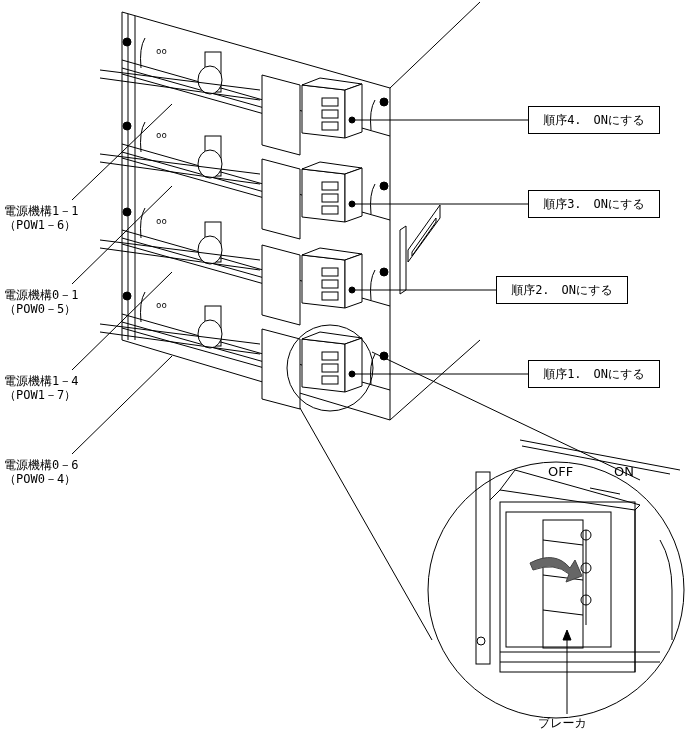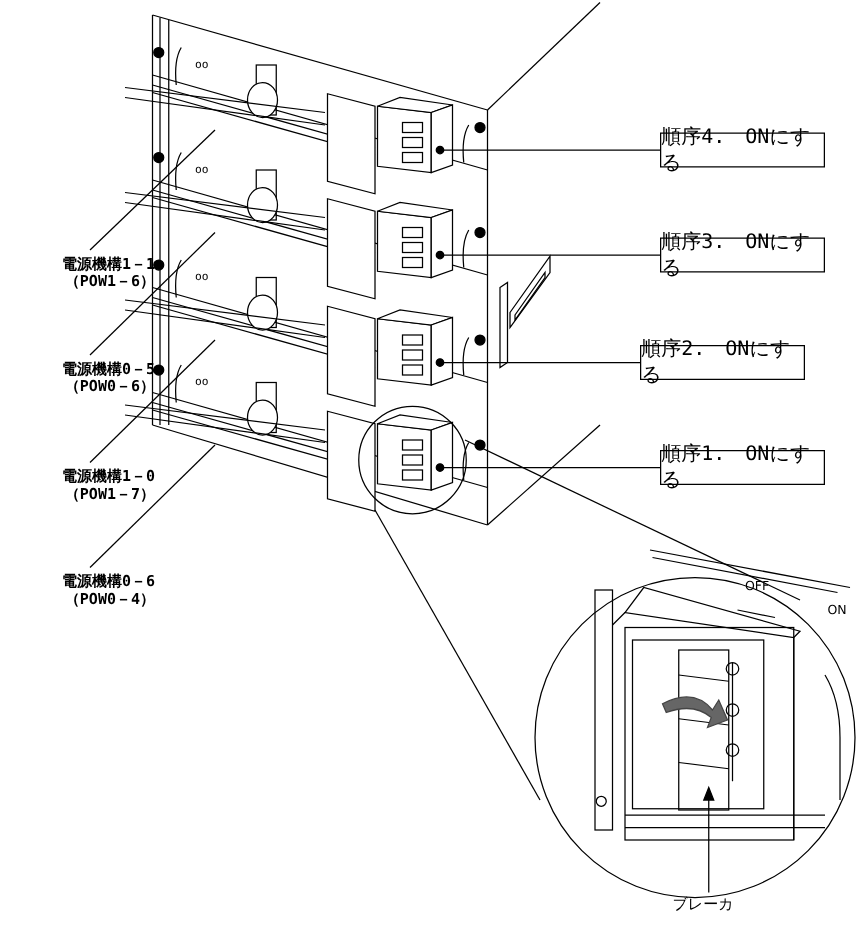--- a/index.html
+++ b/index.html
@@ -1,24 +1,24 @@
 <!DOCTYPE html>
 <html><head>
 <meta charset="utf-8">
 <style>
   html, body { margin: 0; padding: 0; background: #ffffff; }
   body { width: 690px; height: 744px; position: relative; overflow: hidden;
          font-family: "DejaVu Sans Mono", monospace; color: #000; }
   svg#drawing { position: absolute; left: 0; top: 0; }
   .lbl { position: absolute; font-size: 12px; line-height: 14px; white-space: nowrap; }
-  .unit-lbl { text-align: right; width: 120px; font-weight: bold; }
+  .unit-lbl { text-align: left; width: 120px; }
   .step-box { position: absolute; width: 132px; height: 28px; border: 1px solid #000;
-              background: #fff; font-size: 16px; display: flex; align-items: center;
+              background: #fff; font-size: 12px; display: flex; align-items: center;
               justify-content: center; box-sizing: border-box; }
-  .tiny { position: absolute; font-size: 10px; font-family: "DejaVu Sans", sans-serif; margin-left: 48px; }
+  .tiny { position: absolute; font-size: 13px; font-family: "DejaVu Sans", sans-serif; }
 </style>
 </head>
 <body>
 
 <svg id="drawing" width="690" height="744" viewBox="0 0 690 744" fill="none" stroke="#000" stroke-width="1">
 
   <g>
     <line x1="122" y1="12" x2="390" y2="88"></line>
     <line x1="122" y1="12" x2="122" y2="340"></line>
     <line x1="390" y1="88" x2="390" y2="420"></line>
@@ -162,32 +162,32 @@
     <circle cx="352" cy="290" r="3" fill="#000"></circle>
     <circle cx="352" cy="374" r="3" fill="#000"></circle>
   </g>
 </svg>
 
 <div class="lbl unit-lbl" style="left:4px;top:204px">
   <div>電源機構1－1</div>
   <div>（POW1－6）</div>
 </div>
 <div class="lbl unit-lbl" style="left:4px;top:288px">
-  <div>電源機構0－5</div>
-  <div>（POW0－6）</div>
+  <div>電源機構0－1</div>
+  <div>（POW0－5）</div>
 </div>
 <div class="lbl unit-lbl" style="left:4px;top:374px">
-  <div>電源機構1－0</div>
+  <div>電源機構1－4</div>
   <div>（POW1－7）</div>
 </div>
 <div class="lbl unit-lbl" style="left:4px;top:458px">
   <div>電源機構0－6</div>
   <div>（POW0－4）</div>
 </div>
 
 <div class="step-box" style="left:528px;top:106px">順序4.　ONにする</div>
 <div class="step-box" style="left:528px;top:190px">順序3.　ONにする</div>
-<div class="step-box" style="left:512px;top:276px">順序2.　ONにする</div>
+<div class="step-box" style="left:496px;top:276px">順序2.　ONにする</div>
 <div class="step-box" style="left:528px;top:360px">順序1.　ONにする</div>
 
 <div class="tiny" style="left:548px;top:464px">OFF</div>
-<div class="tiny" style="left:614px;top:483px">ON</div>
+<div class="tiny" style="left:614px;top:464px">ON</div>
 <div class="lbl" style="left:538px;top:716px">ブレーカ</div>
 
 </body></html>

